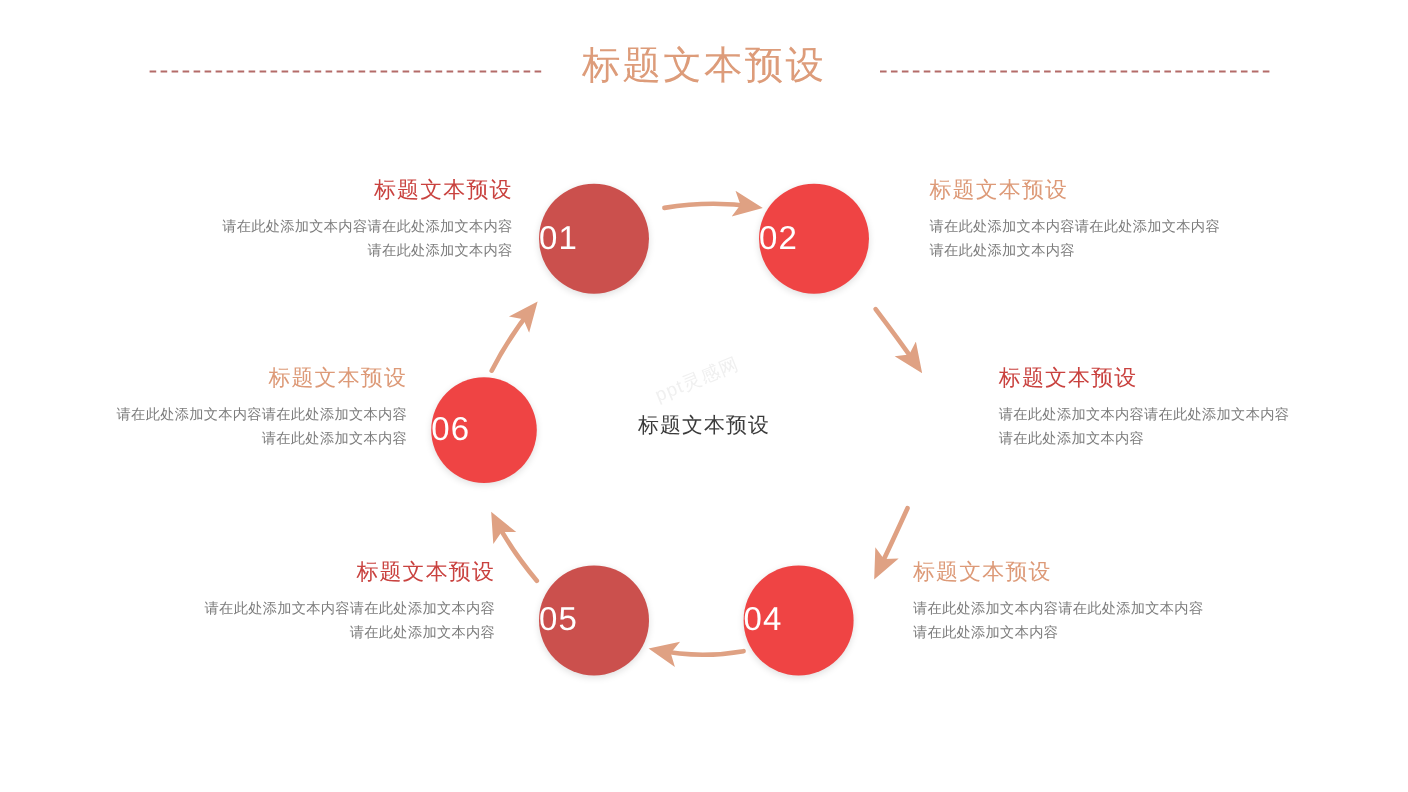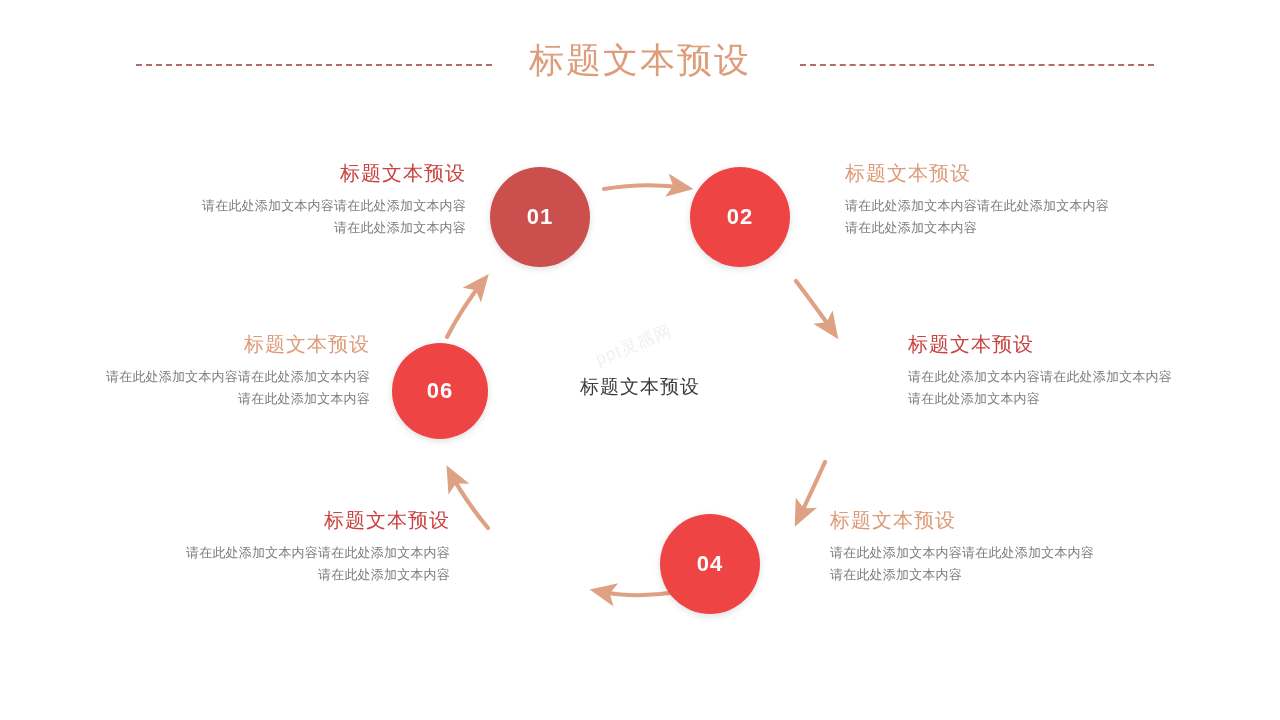--- a/index.html
+++ b/index.html
@@ -61,35 +61,33 @@
     height: 720px;
     pointer-events: none;
   }
 
   
   .node {
     position: absolute;
     border-radius: 50%;
     display: flex;
     align-items: center;
-    justify-content: center;
     color: #ffffff;
-    font-size: 22px;
+    font-size: 30px;
     letter-spacing: 1px;
     box-shadow: 0 2px 7px rgba(0,0,0,.13);
-    font-weight: bold;
   }
   .node.red  { background: #cb504d; }
   .node.tan  { background: #ef4444; }
 
   
   #node-01 { left: 490px; top: 167px; width: 100px; height: 100px; }
   #node-02 { left: 690px; top: 167px; width: 100px; height: 100px; }
   #node-03 { left: 790px; top: 341px; width: 100px; height: 100px; }
-  #node-04 { left: 660px; top: 514px; width: 100px; height: 100px; }
+  #node-04 { left: 676px; top: 514px; width: 100px; height: 100px; }
   #node-05 { left: 490px; top: 514px; width: 100px; height: 100px; }
   #node-06 { left: 392px; top: 343px; width: 96px;  height: 96px;  }
 
   
   #center-caption {
     position: absolute;
     left: 540px;
     top: 374px;
     width: 200px;
     text-align: center;
@@ -179,20 +177,23 @@
 
   <div class="node red" id="node-01">
     <span>01</span>
   </div>
   <div class="node tan" id="node-02">
     <span>02</span>
   </div>
   <div class="node tan" id="node-04">
     <span>04</span>
   </div>
+  <div class="node red" id="node-05">
+    <span>05</span>
+  </div>
   <div class="node tan" id="node-06">
     <span>06</span>
   </div>
 
   <div id="center-watermark">ppt灵感网</div>
   <div id="center-caption">标题文本预设</div>
 
   <div class="block left-side" id="block-01">
     <div class="heading red">标题文本预设</div>
     <div class="body">请在此处添加文本内容请在此处添加文本内容请在此处添加文本内容</div>

